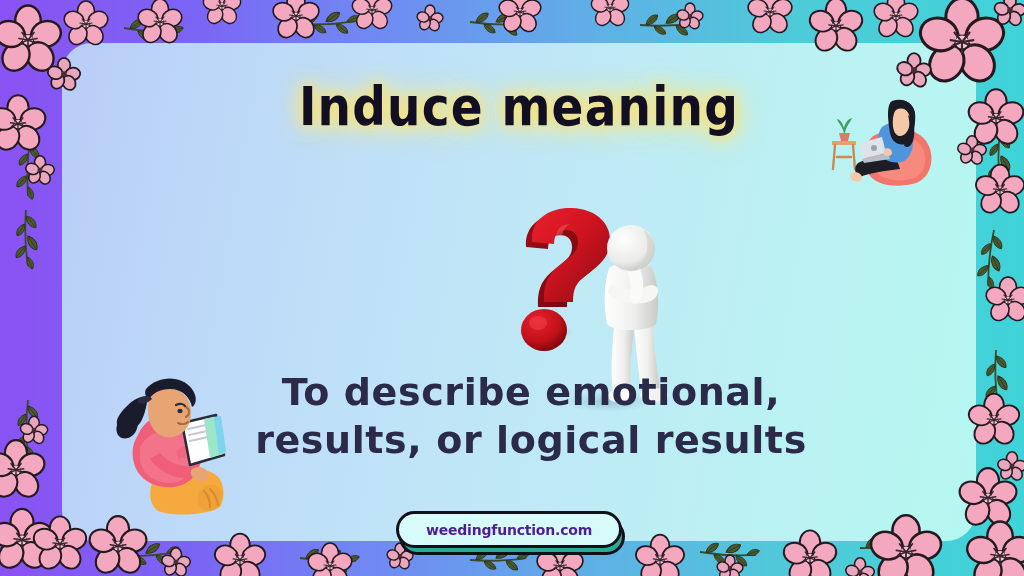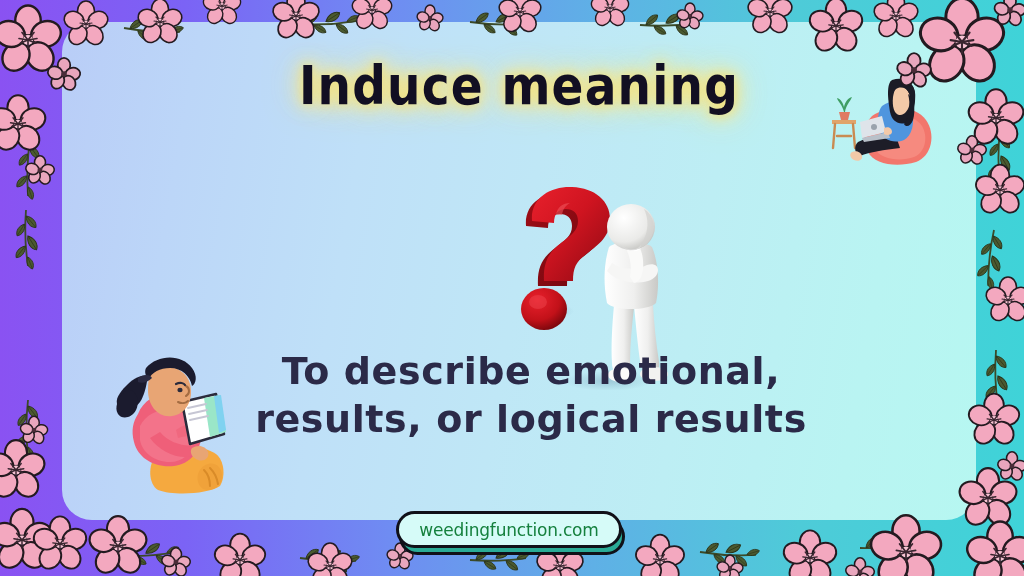--- a/index.html
+++ b/index.html
@@ -28,21 +28,21 @@
     position: absolute;
     inset: 0;
     pointer-events: none;
   }
   .border-deco svg { display: block; width: 1024px; height: 576px; }
 
   
   #panel {
     position: absolute;
     left: 62px;
-    top: 22px;
+    top: 43px;
     width: 914px;
     height: 498px;
     border-radius: 30px;
     background: linear-gradient(100deg,
         #b9cdf7 0%,
         #bcd6f8 14%,
         #bfe0f8 32%,
         #bfe7f6 50%,
         #bdeef4 68%,
         #b9f4f2 86%,
@@ -134,23 +134,23 @@
     border-radius: 22px;
     background: #d6fbf8;
     border: 3px solid #101018;
     box-sizing: border-box;
     display: flex;
     align-items: center;
     justify-content: center;
   }
   #badge-text {
     font-family: "DejaVu Sans", sans-serif;
-    font-weight: normal;
-    font-size: 17px;
-    color: #15803d;
+    font-weight: bold;
+    font-size: 14px;
+    color: #4c1d95;
     letter-spacing: -0.2px;
   }
 </style>
 </head>
 <body>
 
 <div id="stage">
 
   <div id="panel">
 

